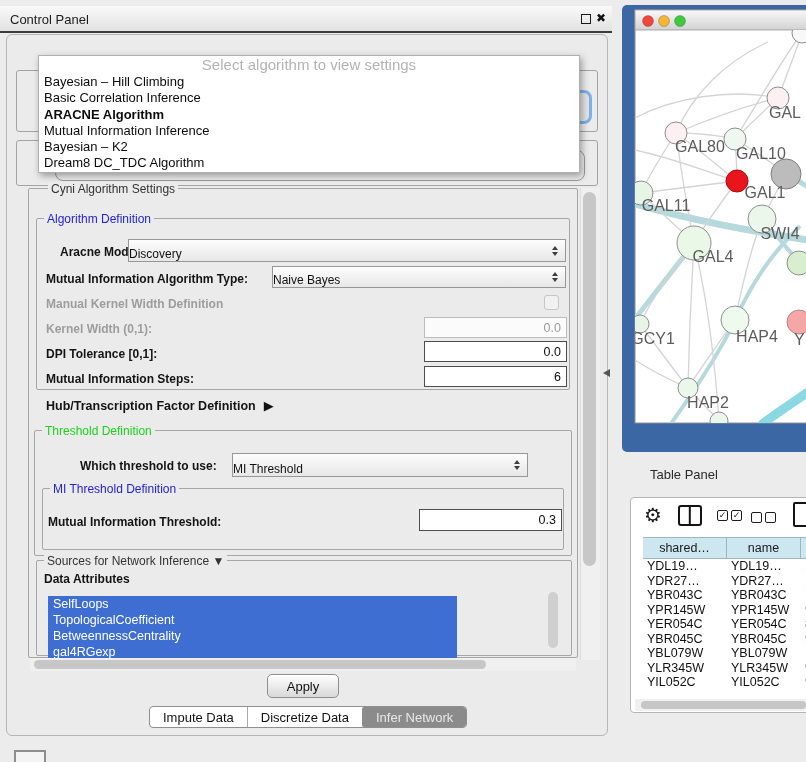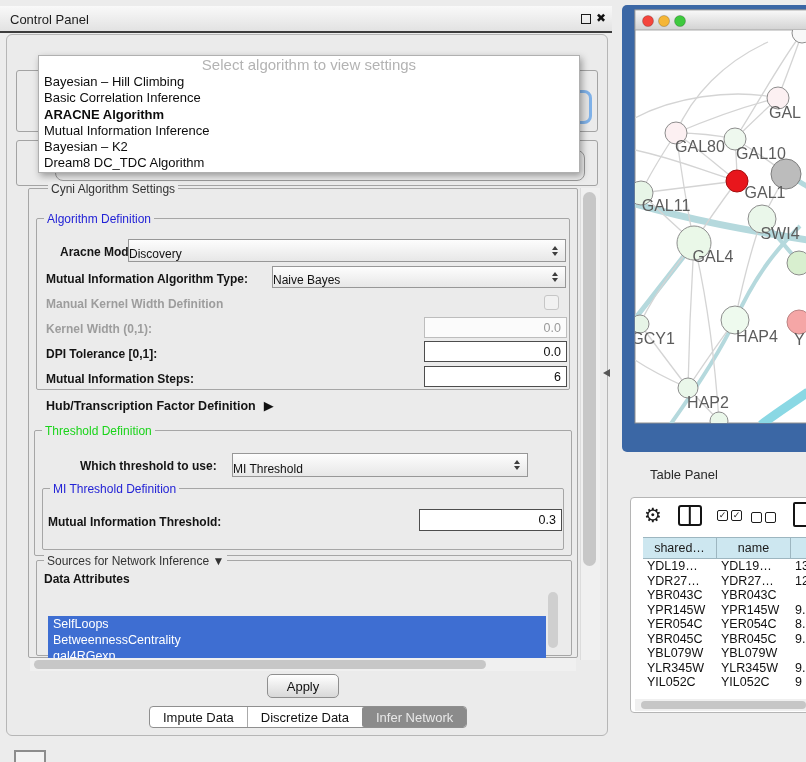--- a/index.html
+++ b/index.html
@@ -56,21 +56,21 @@
   .field{position:absolute;background:#fff;border:1.5px solid #4d4d4d;font-size:12.5px;color:#0c0c0c;display:flex;align-items:center;justify-content:flex-end;padding:0 5px}
   .field.dis{border:1px solid #bdbdbd;color:#9a9a9a;background:#fbfbfb}
 
   #manual-kernel-check{left:544px;top:295px;width:15px;height:15px;border:1.5px solid #c6c6c6;border-radius:3px;background:#f1f1f1}
 
   #hub-row{left:46px;top:398px;font-size:12.5px;font-weight:bold;color:#141414}
   .arrow-right{display:inline-block;margin-left:8px;color:#111;font-size:13px}
 
   
   .attr-item{height:16px;line-height:16px;background:var(--sel);color:#fff;font-size:12.5px;padding-left:5px;white-space:nowrap}
-  #attr-list{left:48px;top:616px;width:498px;overflow:hidden}
+  #attr-list{left:48px;top:596px;width:409px;overflow:hidden}
   #attr-scroll{left:548px;top:592px;width:10px;height:56px;background:#cfcfcf;border-radius:5px}
 
   
   #v-scroll-track{left:580px;top:188px;width:20px;height:472px;background:#f0f0f0;border-left:1px solid #dcdcdc}
   #v-scroll-thumb{left:583px;top:192px;width:13px;height:374px;background:#c7c7c7;border-radius:7px}
   #h-scroll-track{left:30px;top:658px;width:546px;height:13px;background:#f0f0f0}
   #h-scroll-thumb{left:34px;top:660px;width:452px;height:9px;background:#c7c7c7;border-radius:5px}
 
   #apply-btn{left:267px;top:674px;width:72px;height:24px;border:1px solid #8f8f8f;border-radius:5px;background:linear-gradient(#ffffff,#d8d8d8);font-size:13px;color:#111;display:flex;align-items:center;justify-content:center}
 
@@ -85,21 +85,21 @@
   #tp-panel{left:630px;top:497px;width:180px;height:216px;background:#fff;border:1px solid #b5b5b5;border-radius:4px}
   #tp-gear{left:644px;top:503px;font-size:20px;color:#1a1a1a}
   #tp-columns{left:678px;top:505px;width:24px;height:21px;border:2.4px solid #141414;border-radius:3px}
   #tp-columns div{position:absolute;left:50%;top:0;width:2.4px;height:100%;background:#141414;transform:translateX(-50%)}
   .chk{position:absolute;width:11px;height:11px;border:1.6px solid #1c1c1c;border-radius:2px;font-size:9px;line-height:9px;text-align:center;color:#1c1c1c;font-weight:bold}
   #tp-file{left:793px;top:502px;width:20px;height:25px;border:2.4px solid #141414;border-radius:2px;background:#fff}
 
   #tbl{left:643px;top:537px;width:163px;height:152px;overflow:hidden;background:#fff}
   #tbl-head{display:flex;height:22px}
   .hcell{background:var(--thead);border-right:1px solid #9db6c0;border-top:1px solid #9db6c0;border-bottom:1px solid #9db6c0;font-size:12.5px;color:#1a1a1a;text-align:center;line-height:21px;flex:none;overflow:hidden}
-  .c0{width:74px}.c1{width:74px}.c2{width:40px}
+  .c0{width:84px}.c1{width:74px}.c2{width:40px}
   .trow{display:flex;height:14.5px}
   .cell{font-size:12.5px;line-height:14.5px;color:#111;padding-left:4px;flex:none;white-space:nowrap;overflow:hidden}
   #tbl-hscroll-track{left:635px;top:699px;width:171px;height:12px;background:#f0f0f0}
   #tbl-hscroll-thumb{left:641px;top:701px;width:165px;height:8px;background:#c6c6c6;border-radius:4px}
 </style>
 </head>
 <body>
 
 <div class="abs" id="cp-titlebar"></div>
 <div class="abs" id="cp-title">Control Panel</div>
@@ -209,20 +209,21 @@
 <div class="field" style="left:419px;top:509px;width:143px;height:22px">0.3</div>
 
 <div class="groupbox" style="left:36px;top:560px;width:536px;height:96px"></div>
 <div class="legend" style="left:44px;top:554px">
   <span>Sources for Network Inference</span>
   <span>▼</span>
 </div>
 <div class="lbl" style="left:44px;top:572px">Data Attributes</div>
 <div class="abs" id="attr-list">
   <div class="attr-item">SelfLoops</div>
+  <div class="attr-item">TopologicalCoefficient</div>
   <div class="attr-item">BetweennessCentrality</div>
   <div class="attr-item">gal4RGexp</div>
 </div>
 <div class="abs" id="attr-scroll"></div>
 
 <div class="abs" id="v-scroll-track"></div>
 <div class="abs" id="v-scroll-thumb"></div>
 <div class="abs" id="h-scroll-track"></div>
 <div class="abs" id="h-scroll-thumb"></div>
 

